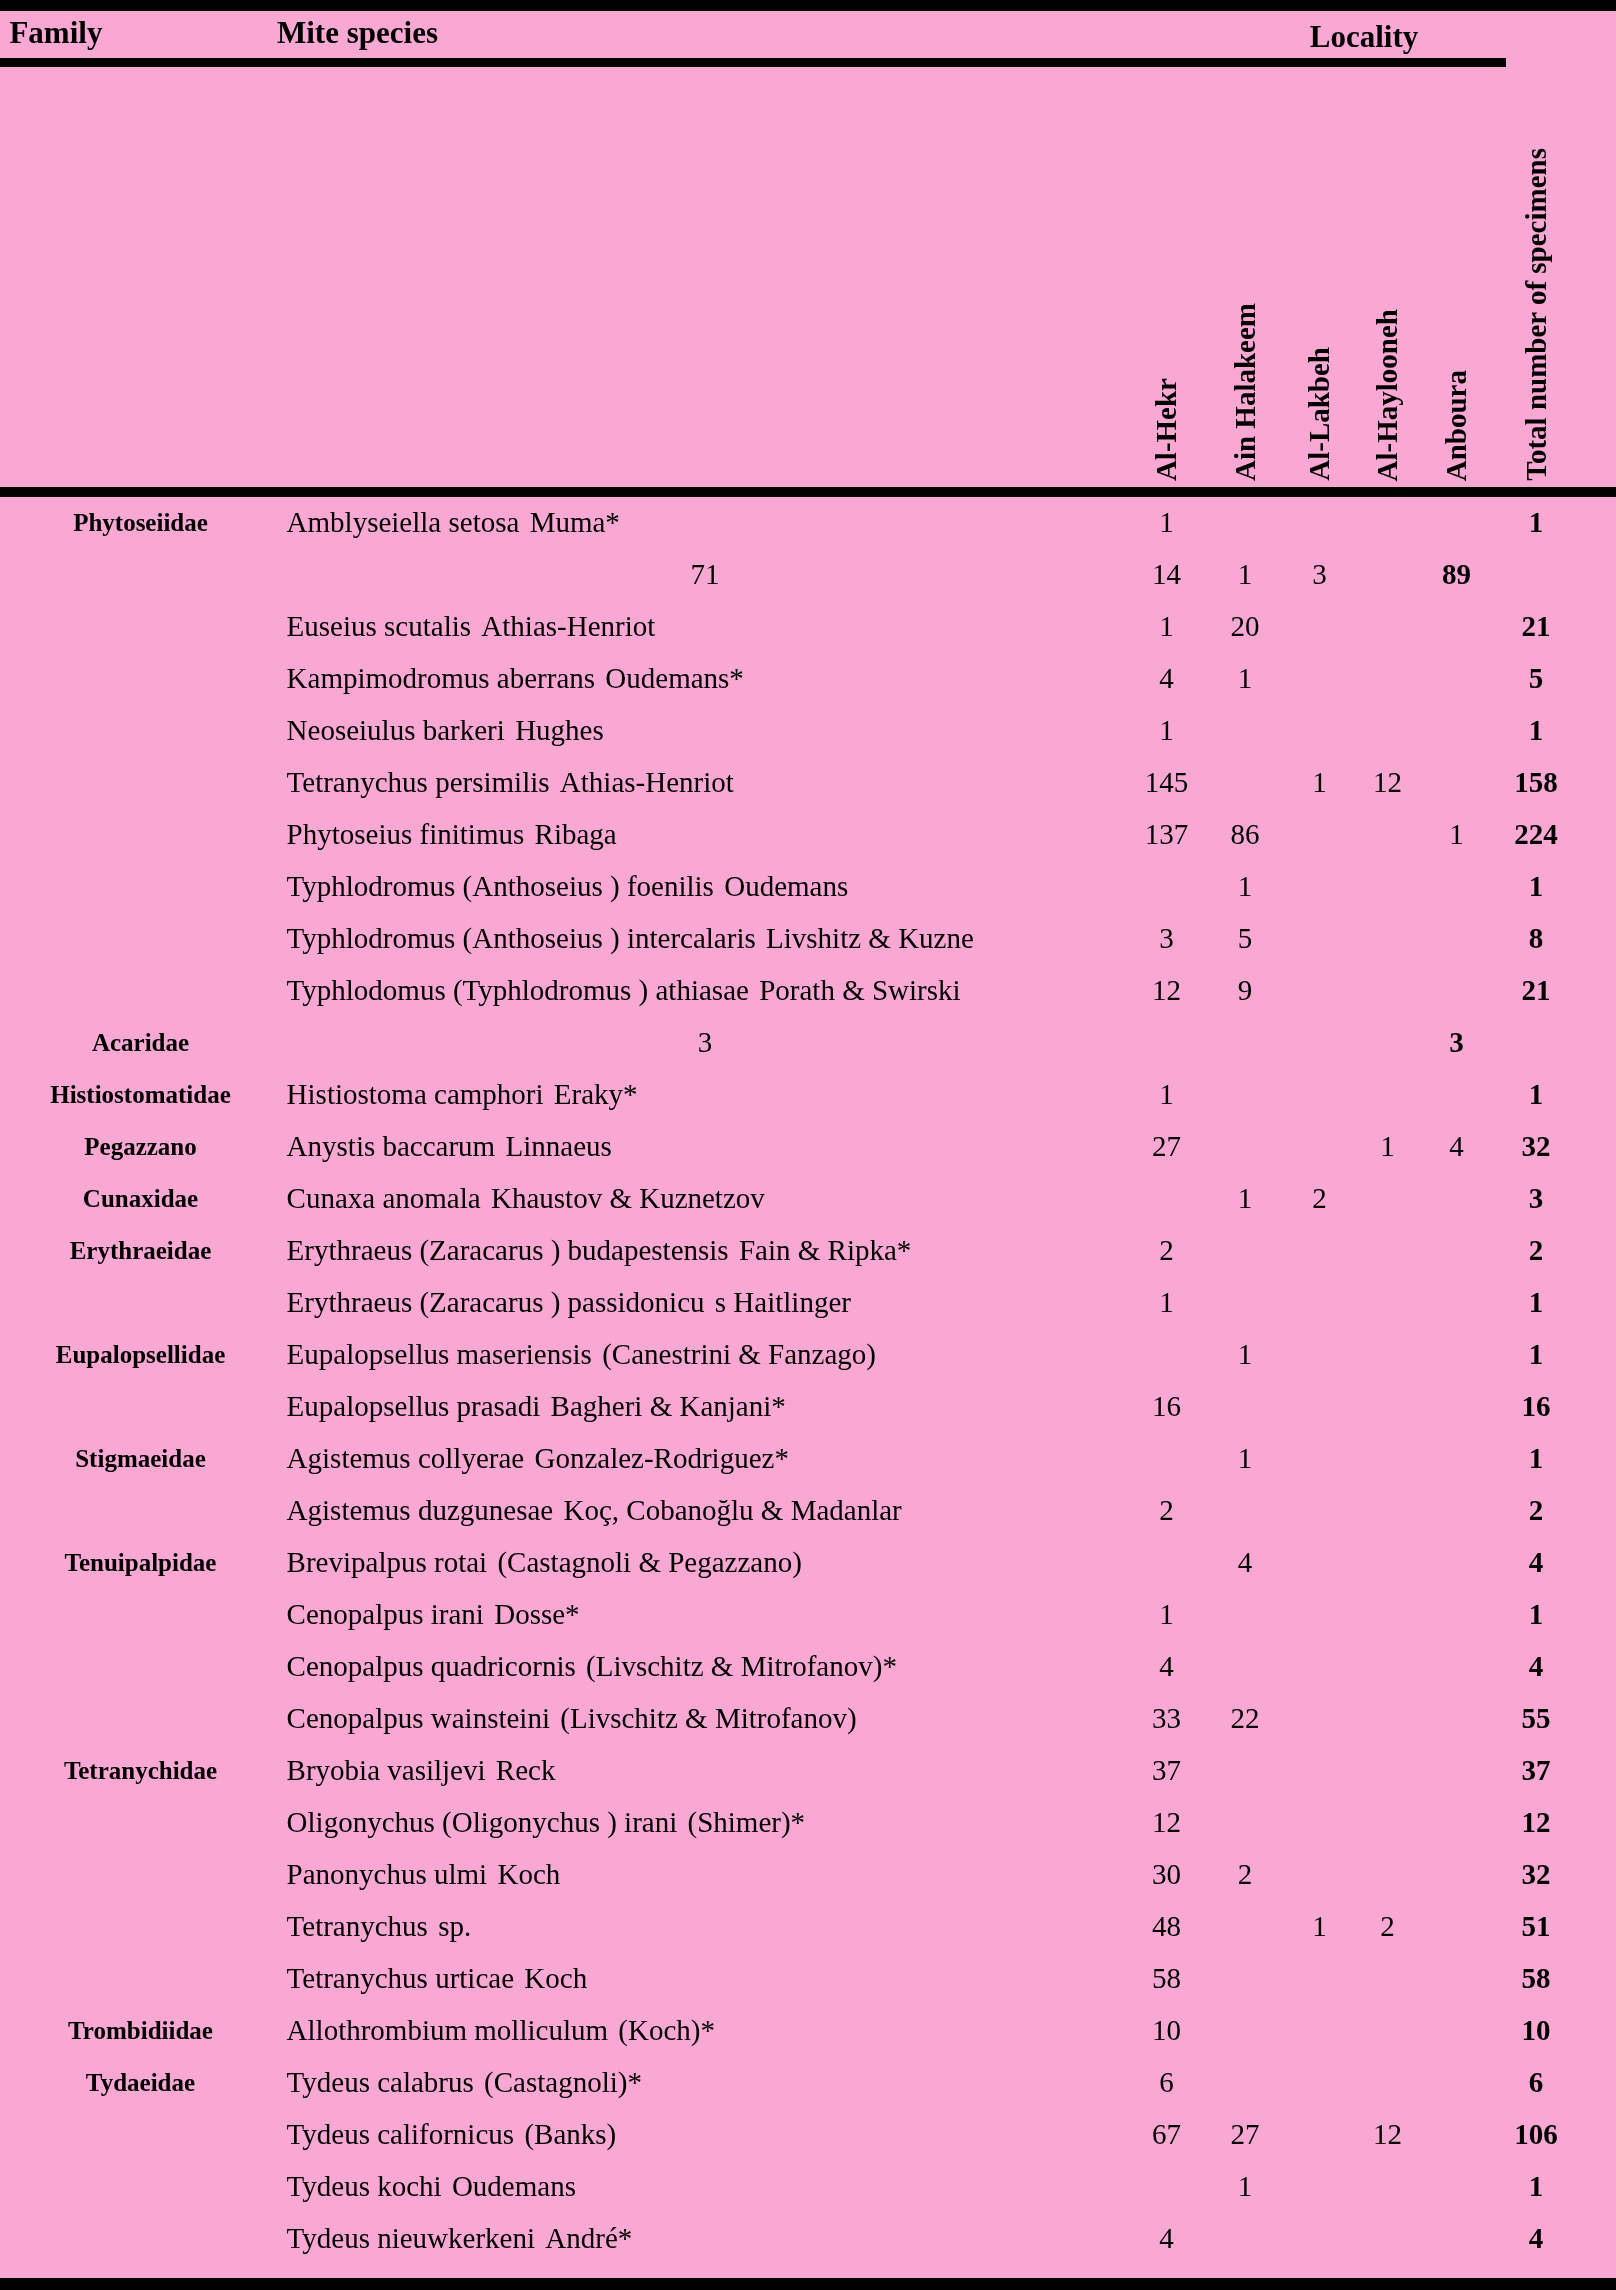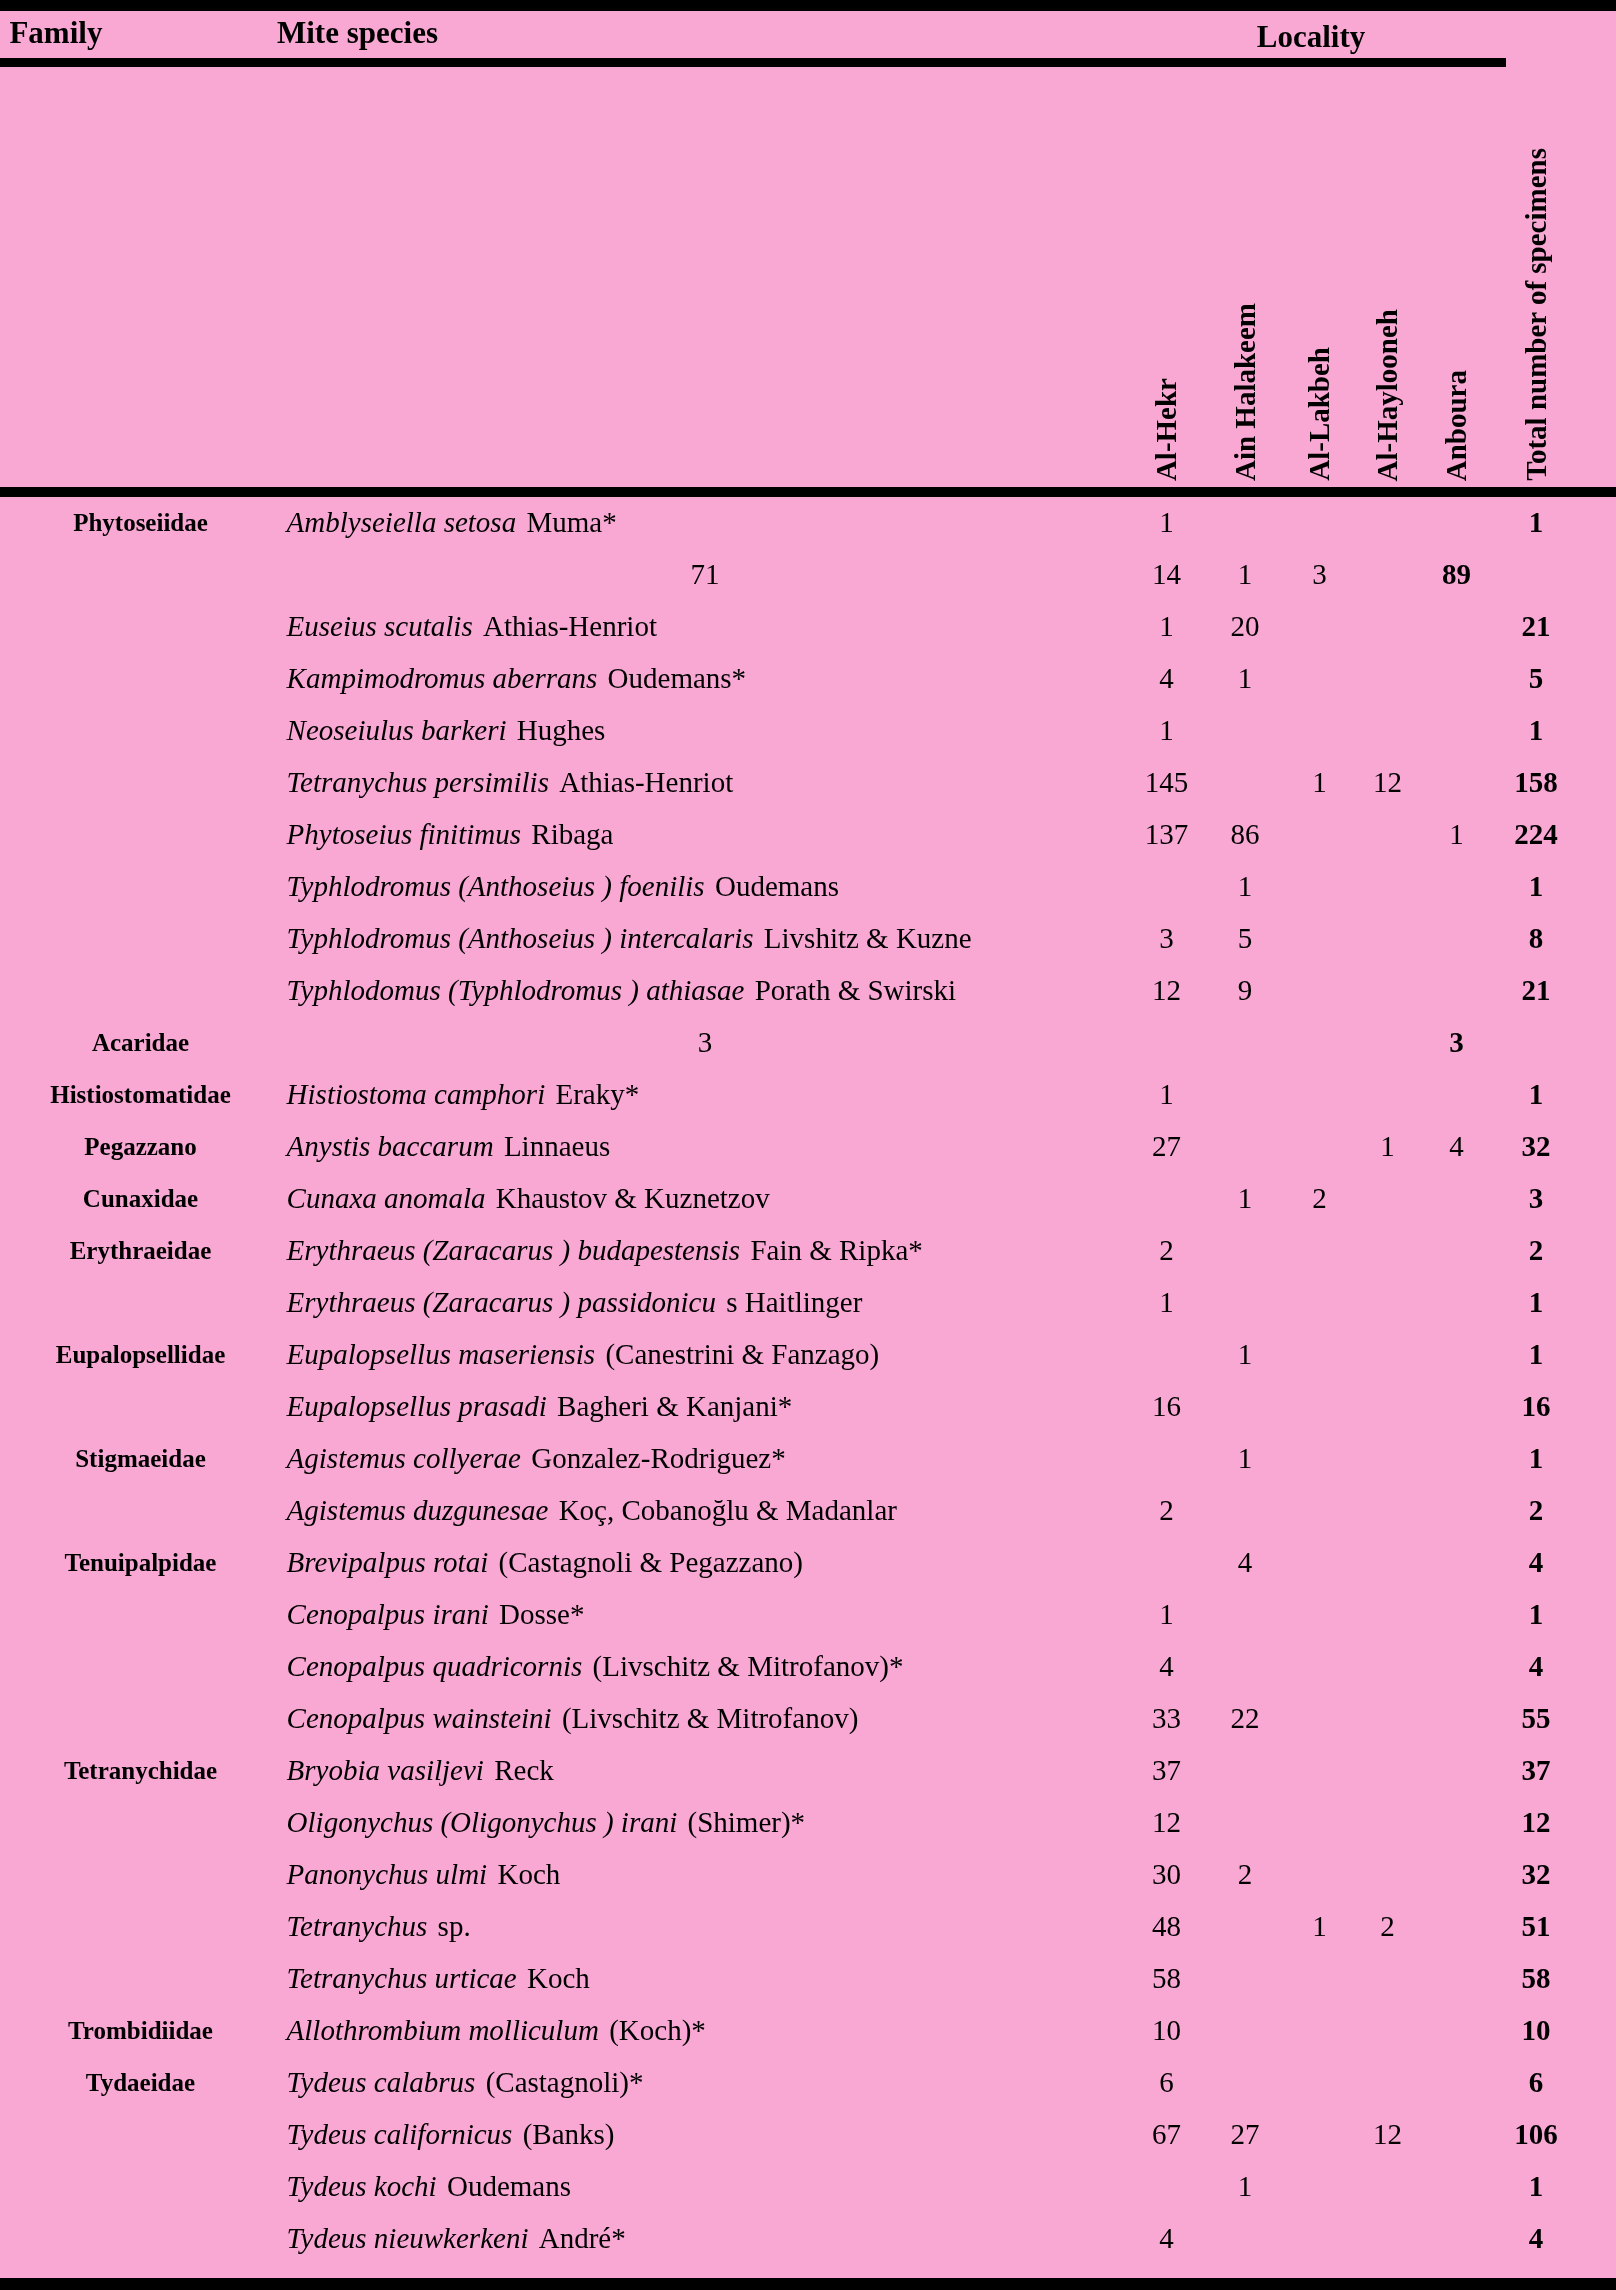--- a/index.html
+++ b/index.html
@@ -6,35 +6,35 @@
   .page{
     width:1616px;height:2291px;position:relative;overflow:hidden;
     background:#f9a8d4;color:#000;
     font-family:"Liberation Serif","DejaVu Serif",serif;
   }
   .bar{background:#000;}
   .topbar{height:11.2px;width:1616px;}
   .header-row{height:47px;position:relative;}
   .family-h{position:absolute;left:9.4px;top:3.7px;font-weight:bold;font-size:31px;}
   .species-h{position:absolute;left:277px;top:3.7px;font-weight:bold;font-size:31px;}
-  .locality-h{position:absolute;left:1311px;top:7.5px;transform:translateX(-50%);font-weight:bold;font-size:31px;}
+  .locality-h{position:absolute;left:1364px;top:7.5px;transform:translateX(-50%);font-weight:bold;font-size:31px;}
   .header-underline{width:1506px;height:8.4px;background:#000;}
   .grid-cols{display:grid;grid-template-columns:281px 848px 75px 82px 67px 69px 69px 90px;}
   .rot-row{height:420px;}
   .rot-cell{display:flex;align-items:flex-end;justify-content:center;padding-bottom:5.6px;}
   .rot-label{
     writing-mode:vertical-rl;transform:rotate(180deg);
     font-weight:bold;font-size:29px;line-height:1;white-space:nowrap;
   }
   .midrule{height:10.3px;width:1616px;background:#000;}
   .rows{}
   .row{height:52px;align-items:center;}
   .fam{font-weight:bold;text-align:center;font-size:25px;white-space:nowrap;overflow:hidden;}
   .sp{font-size:29px;white-space:nowrap;overflow:hidden;padding-left:5.6px;}
-  .sp .species{font-style:italic;}
+  .sp .species{}
   .sp .author{font-style:normal;margin-left:10.3px;}
   .cnt{text-align:center;font-size:29px;}
   .tot{text-align:center;font-size:29px;font-weight:bold;}
   .bottombar{height:13px;width:1616px;position:absolute;left:0;bottom:0;}
 </style>
 </head>
 <body>
 
 <div class="page">
 

